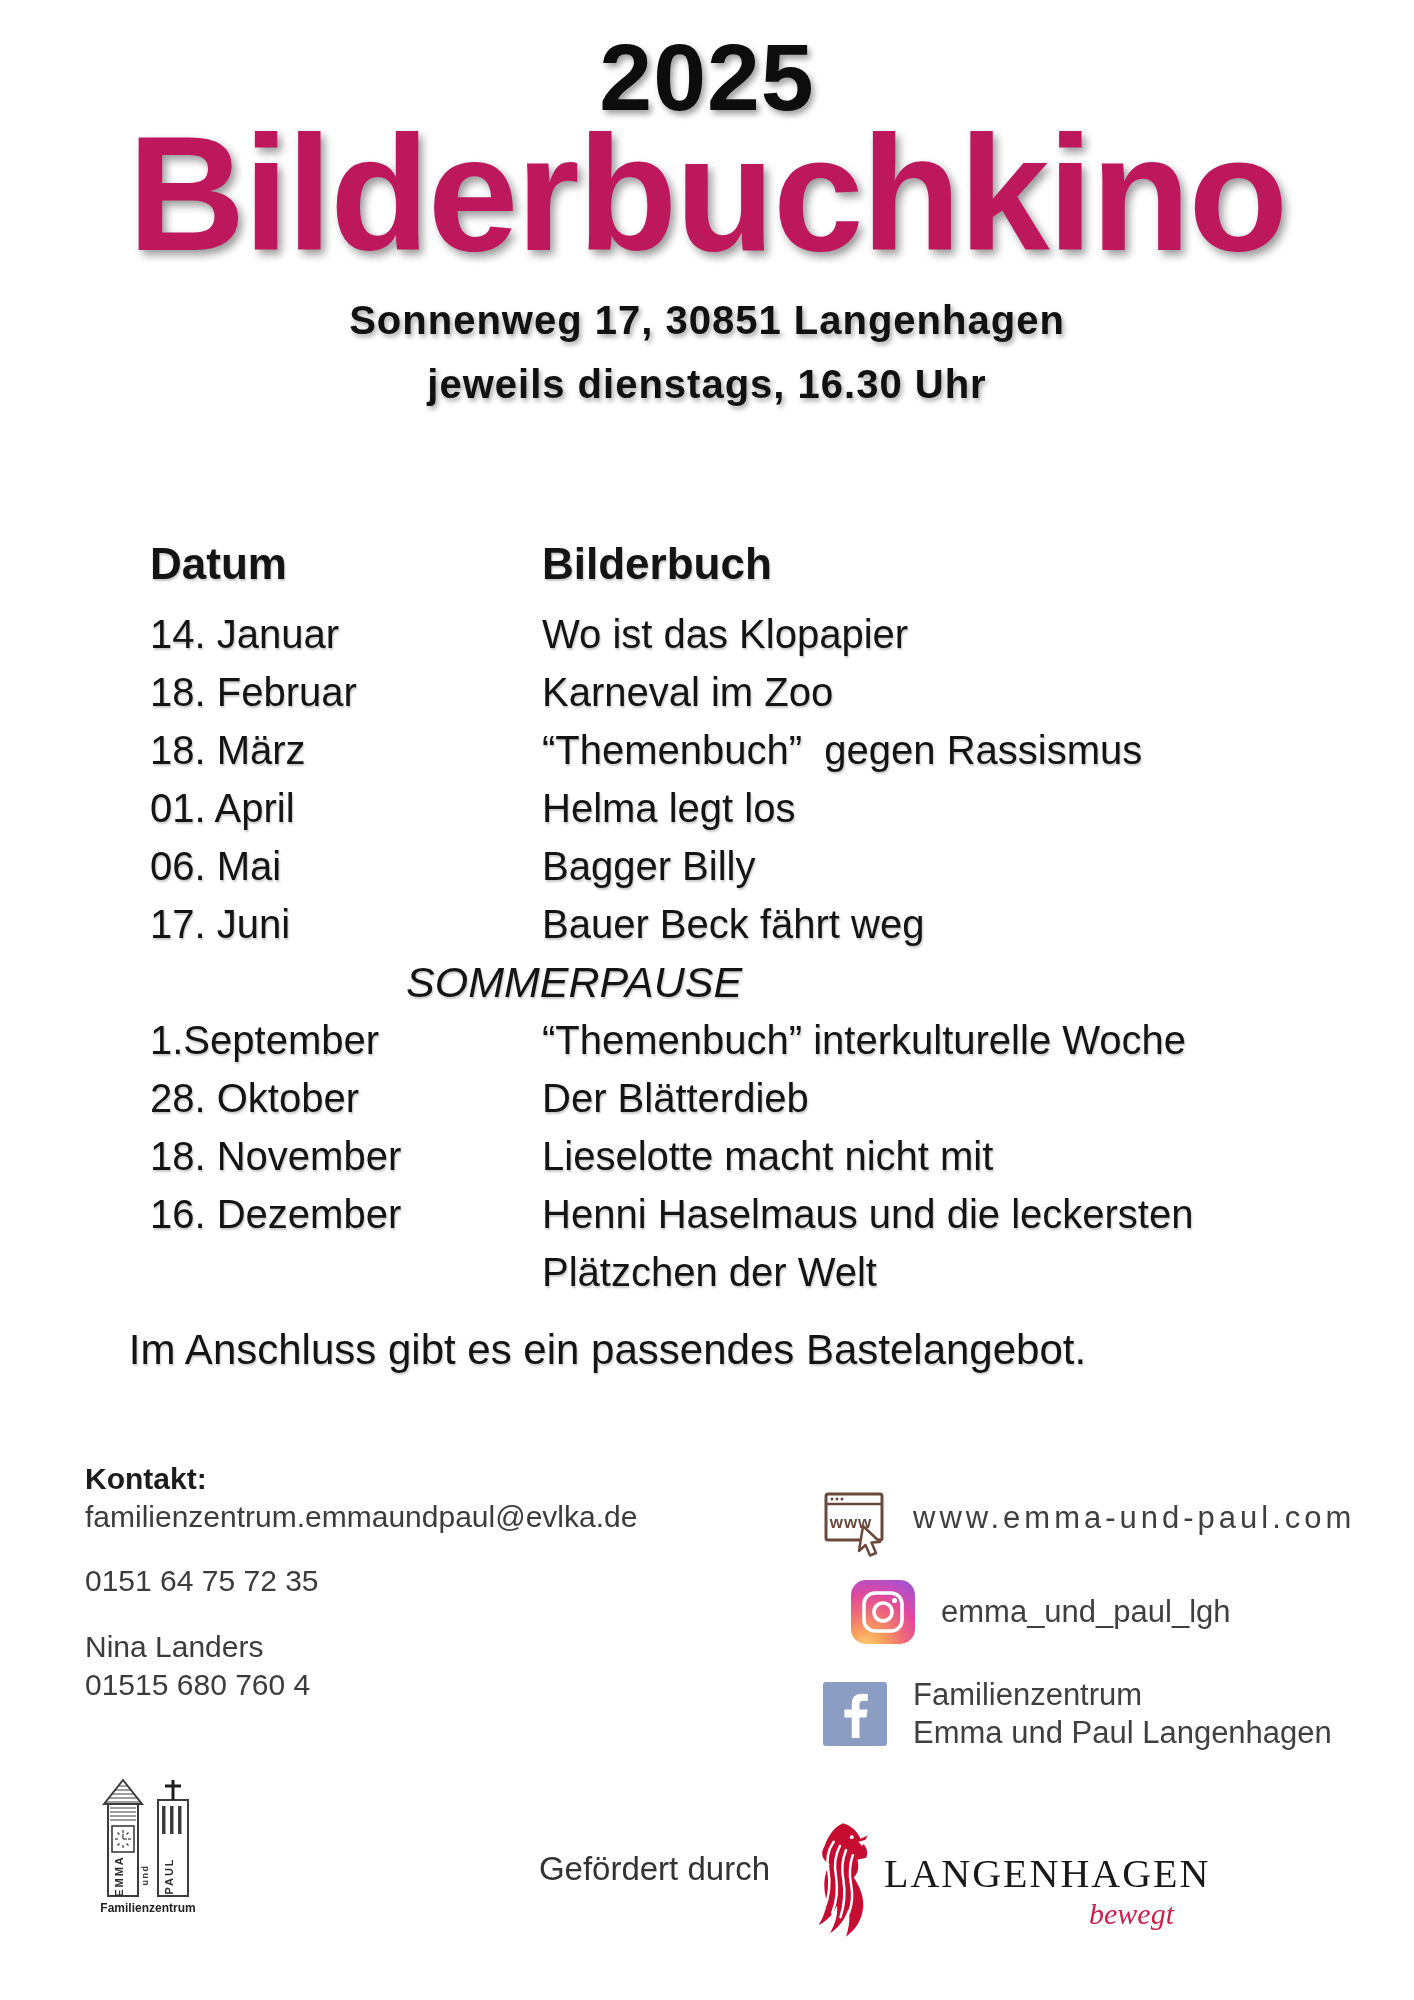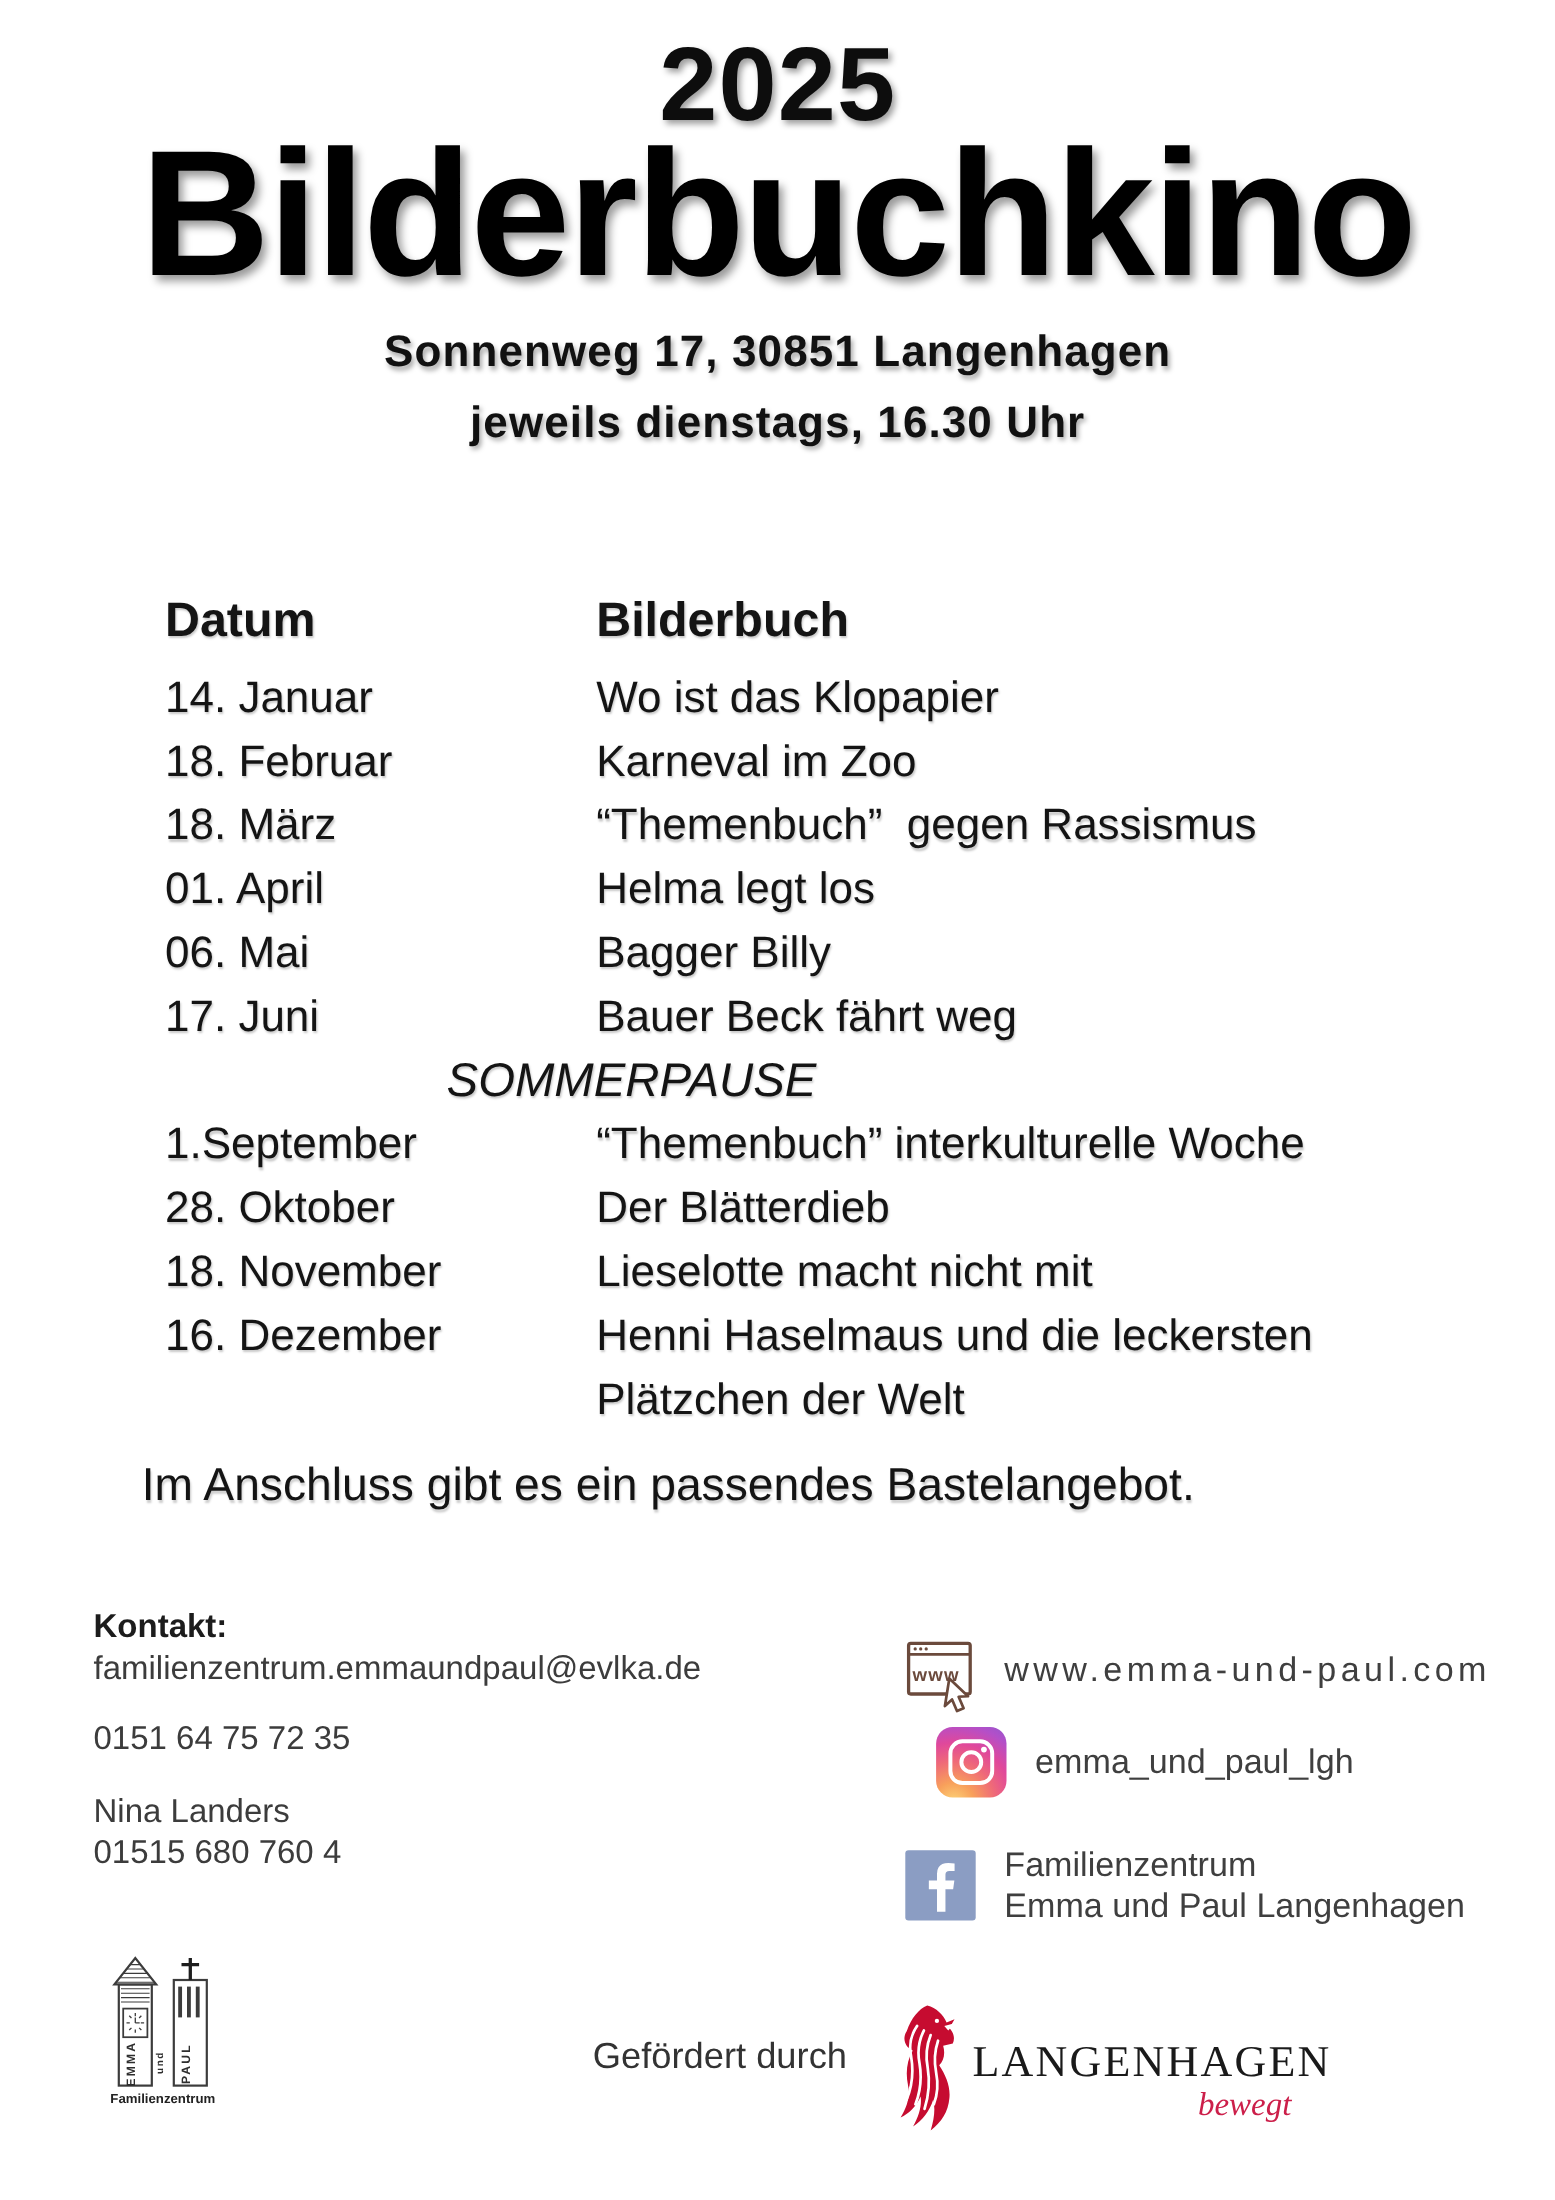--- a/index.html
+++ b/index.html
@@ -7,21 +7,21 @@
   html,body { background:#fff; }
   body { width:1414px; height:2000px; position:relative; overflow:hidden;
          font-family:"Liberation Sans","DejaVu Sans",sans-serif; color:#161616; }
   .poster { position:absolute; inset:0; background:#ffffff; }
 
   
   .year { position:absolute; top:30px; left:0; width:100%; text-align:center;
           font-size:95px; font-weight:bold; letter-spacing:1px; color:#0d0d0d;
           text-shadow:3px 4px 6px rgba(0,0,0,.38); line-height:1; }
   .main-title { position:absolute; top:112px; left:0; width:100%; text-align:center;
-          font-size:163px; font-weight:bold; letter-spacing:-2px; color:#000000;
+          font-size:163px; font-weight:bold; letter-spacing:-2px; color:#be185d;
           text-shadow:4px 5px 8px rgba(0,0,0,.4); line-height:1; }
   .subtitle { position:absolute; top:288px; left:0; width:100%; text-align:center;
           font-size:40px; font-weight:bold; letter-spacing:1px; line-height:64px;
           color:#111; text-shadow:2px 3px 5px rgba(0,0,0,.35); }
 
   
   .schedule { position:absolute; left:150px; top:535px; width:1120px;
               display:grid; grid-template-columns:340px 680px; column-gap:52px;
               font-size:40px; line-height:58px; color:#141414;
               text-shadow:1px 2px 2px rgba(0,0,0,.22); }
@@ -38,21 +38,21 @@
   .contact { position:absolute; left:85px; top:1462px; color:#3c3c3c; font-size:30px; }
   .contact .heading { font-weight:bold; color:#1c1c1c; margin-bottom:4px; }
   .contact .person { margin-top:28px; line-height:38px; }
 
   
   .links { position:absolute; left:823px; top:1486px; width:560px; }
   .link-item { position:absolute; left:0; display:flex; align-items:center; }
   .link-item .txt { margin-left:26px; font-size:31px; color:#3f3f3f; line-height:38px; }
   #link-web { top:0; }
   #link-web .txt { letter-spacing:4px; }
-  #link-ig  { top:84px;padding-left:28px; }
+  #link-ig  { top:94px;padding-left:28px; }
   #link-fb  { top:190px; }
   .icon-box { width:64px; height:64px; flex:0 0 64px; }
   .ig-bg { width:64px; height:64px; border-radius:15px;
            background:radial-gradient(circle at 25% 108%, #fdd779 0%, #f8a05b 22%,
                       #ef6a78 45%, #e0489b 65%, #b44fc8 85%, #9357cf 100%); }
   .fb-bg { width:64px; height:64px; border-radius:3px; background:#8b9dc3; }
 
   
   .church-logo { position:absolute; left:98px; top:1776px; }
   .funded { position:absolute; left:480px; top:1850px; width:290px; text-align:right;

